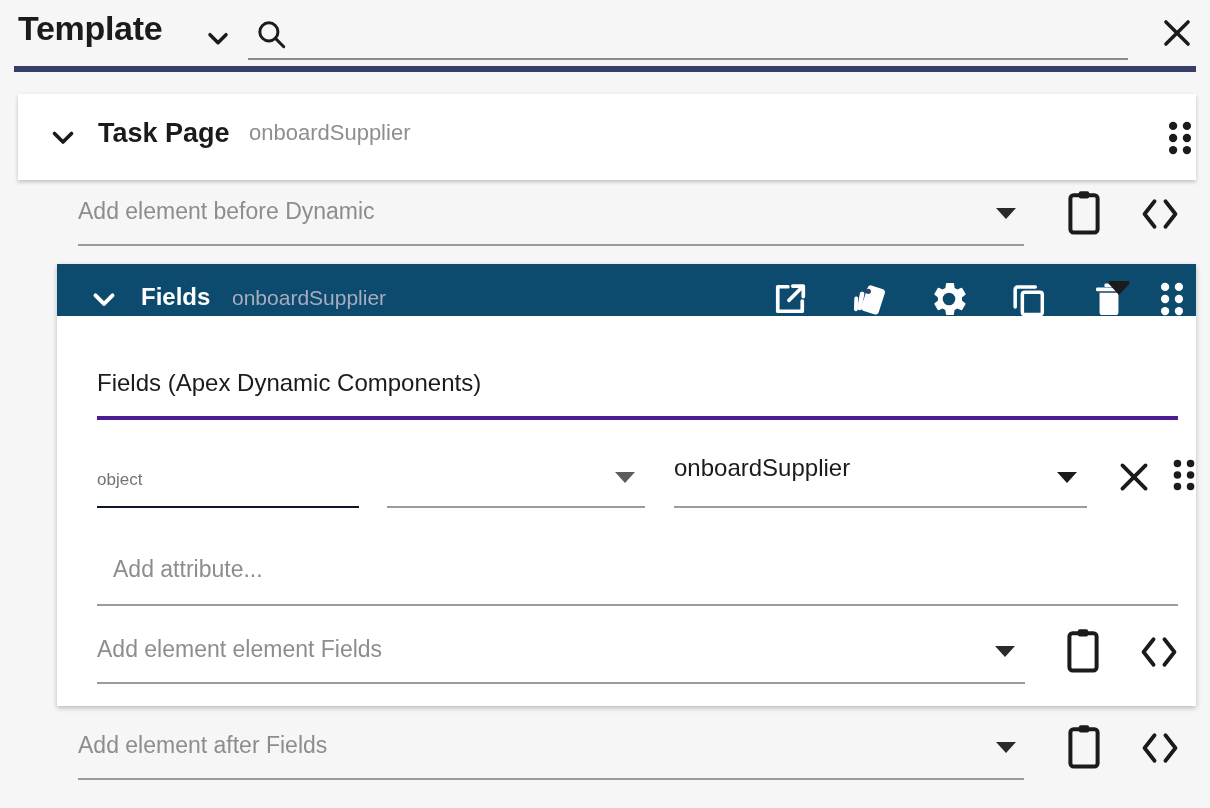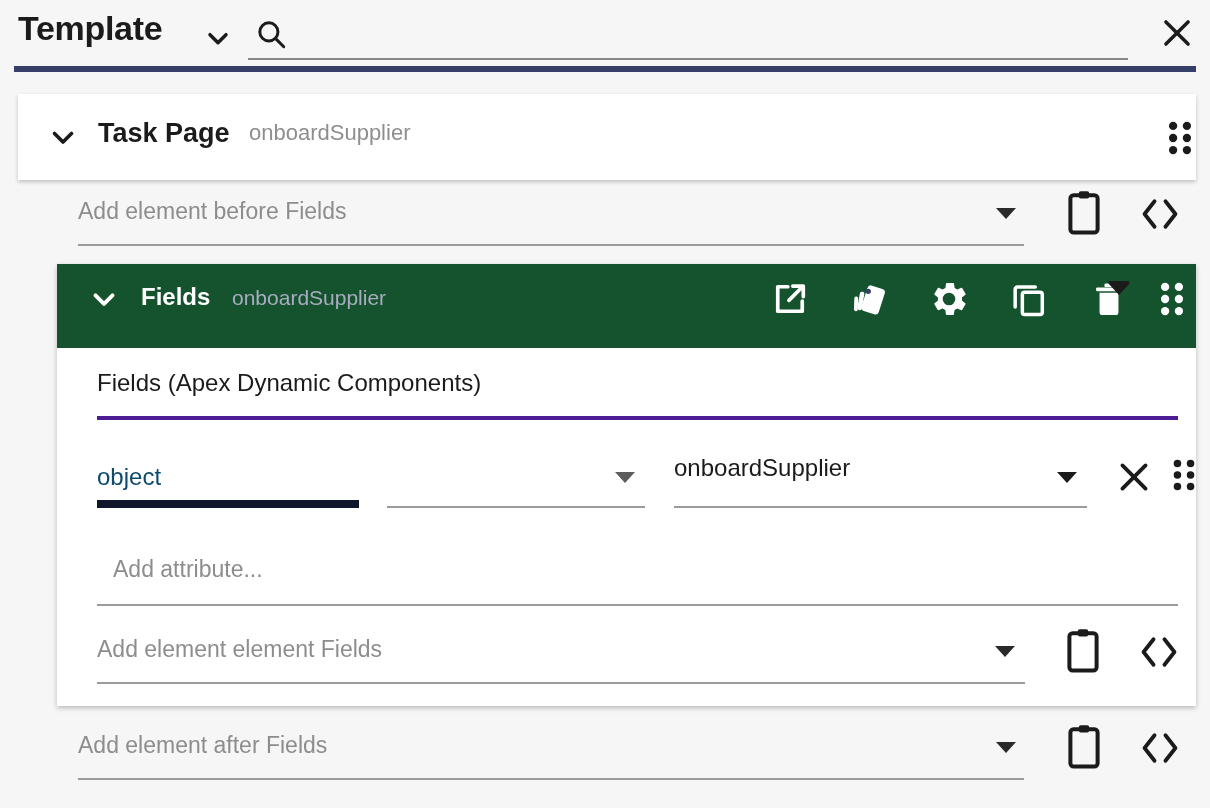--- a/index.html
+++ b/index.html
@@ -172,22 +172,22 @@
   .fields-card {
     position: absolute;
     left: 57px; top: 264px;
     width: 1139px; height: 442px;
     background: #ffffff;
     box-shadow: 0 2px 5px rgba(0,0,0,0.25);
   }
   .fields-header {
     position: absolute;
     left: 0; top: 0;
-    width: 1139px; height: 84px;
-    background: #14532d;
+    width: 1139px; height: 52px;
+    background: #0c4a6e;
   }
   .fh-caret {
     position: absolute;
     left: 30px; top: 18px;
     width: 34px; height: 34px;
     cursor: pointer;
   }
   .fh-title {
     position: absolute;
     left: 84px; top: 19px;
@@ -241,26 +241,26 @@
     cursor: pointer;
   }
 
   
   .attr-row { position: absolute; left: 40px; top: 190px; width: 1090px; height: 60px; }
   .attr-name {
     position: absolute;
     left: 0; top: 0;
     width: 262px; height: 54px;
     border: none;
-    border-bottom: 8px solid #0f172a;
+    border-bottom: 2px solid #0f172a;
     background: transparent;
     outline: none;
     font-family: "Liberation Sans", sans-serif;
-    font-size: 24px;
-    color: #0c4a6e;
+    font-size: 17px;
+    color: #737373;
     padding: 0;
     box-sizing: border-box;
   }
   .attr-op {
     position: absolute;
     left: 290px; top: 0;
     width: 258px; height: 54px;
     border-bottom: 2px solid #9b9b9b;
     box-sizing: border-box;
     cursor: pointer;
@@ -390,21 +390,21 @@
       <circle cx="5" cy="11" r="2.4" fill="#1b1b1b"></circle>
       <circle cx="13" cy="11" r="2.4" fill="#1b1b1b"></circle>
       <circle cx="5" cy="18" r="2.4" fill="#1b1b1b"></circle>
       <circle cx="13" cy="18" r="2.4" fill="#1b1b1b"></circle>
     </svg>
   </div>
 </div>
 
 <div class="addrow" id="row-before">
   <div class="combo">
-    <div class="combo-text">Add element before Fields</div>
+    <div class="combo-text">Add element before Dynamic</div>
   </div>
   <div class="combo-arrow"></div>
   <div class="paste-icon">
     <svg width="40" height="46" viewBox="0 0 20 23">
       <rect x="3.2" y="2.6" width="13.6" height="18.6" rx="1.6" fill="none" stroke="#1b1b1b" stroke-width="2"></rect>
       <rect x="7.4" y="0.6" width="5.2" height="3.6" rx="1" fill="#1b1b1b"></rect>
     </svg>
   </div>
   <div class="code-icon">
     <svg width="48" height="40" viewBox="0 0 26 22">

